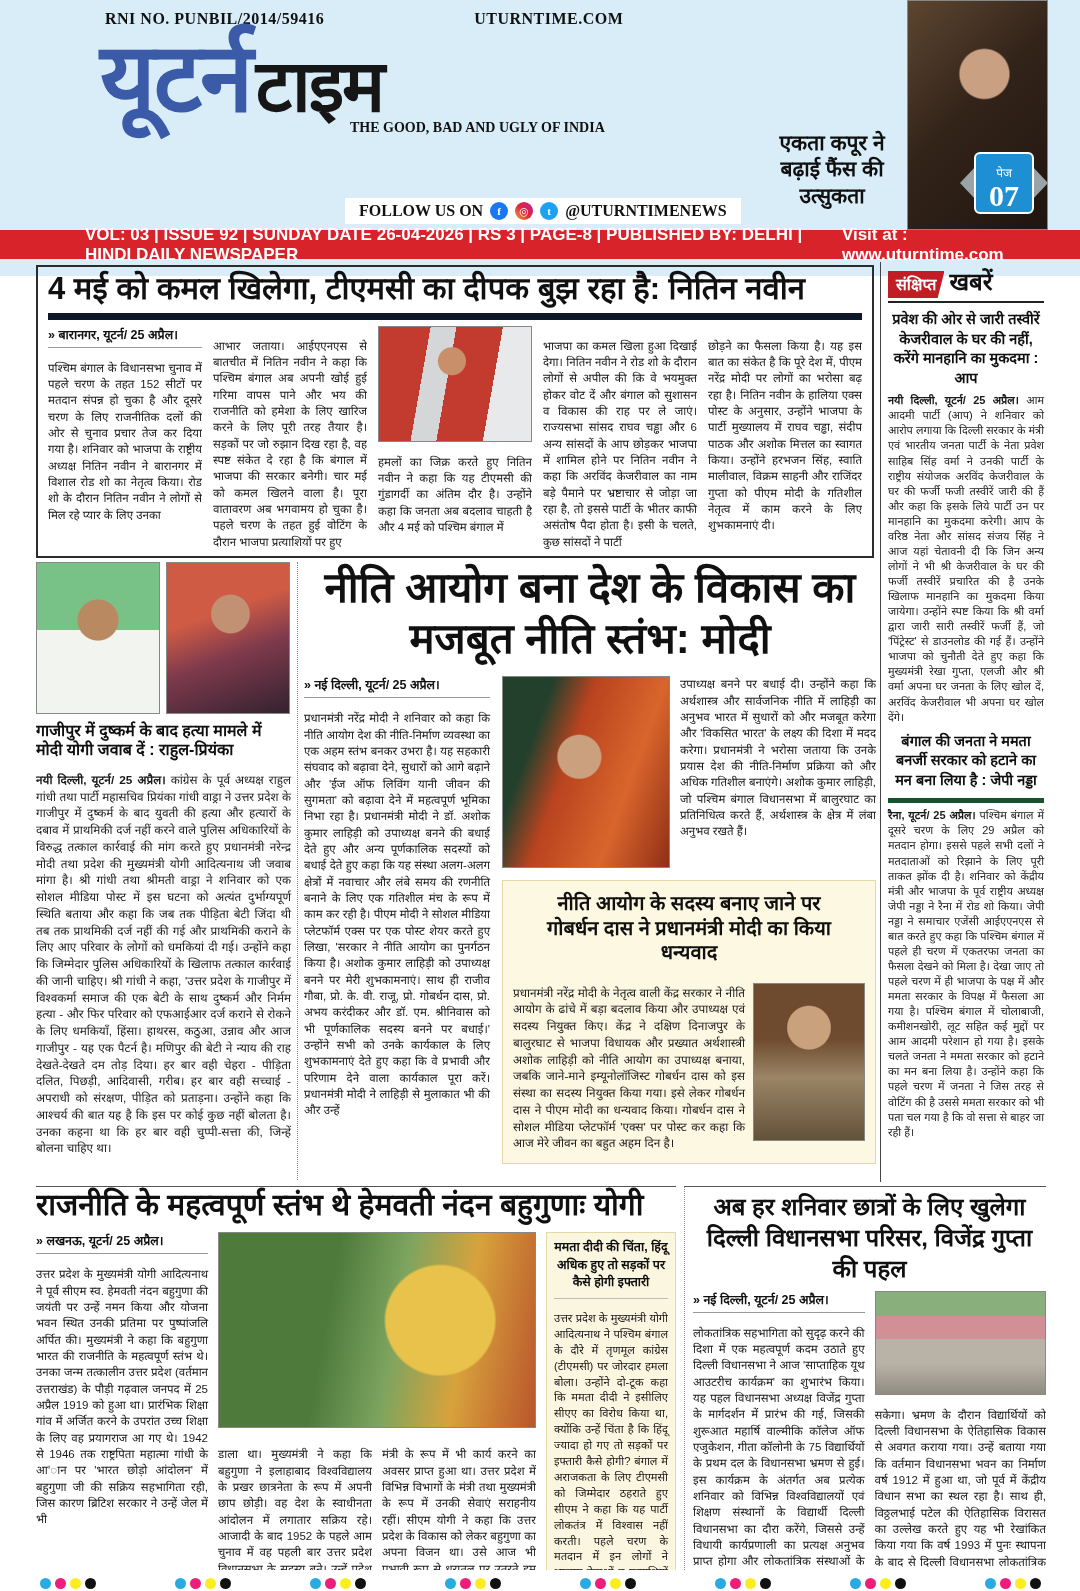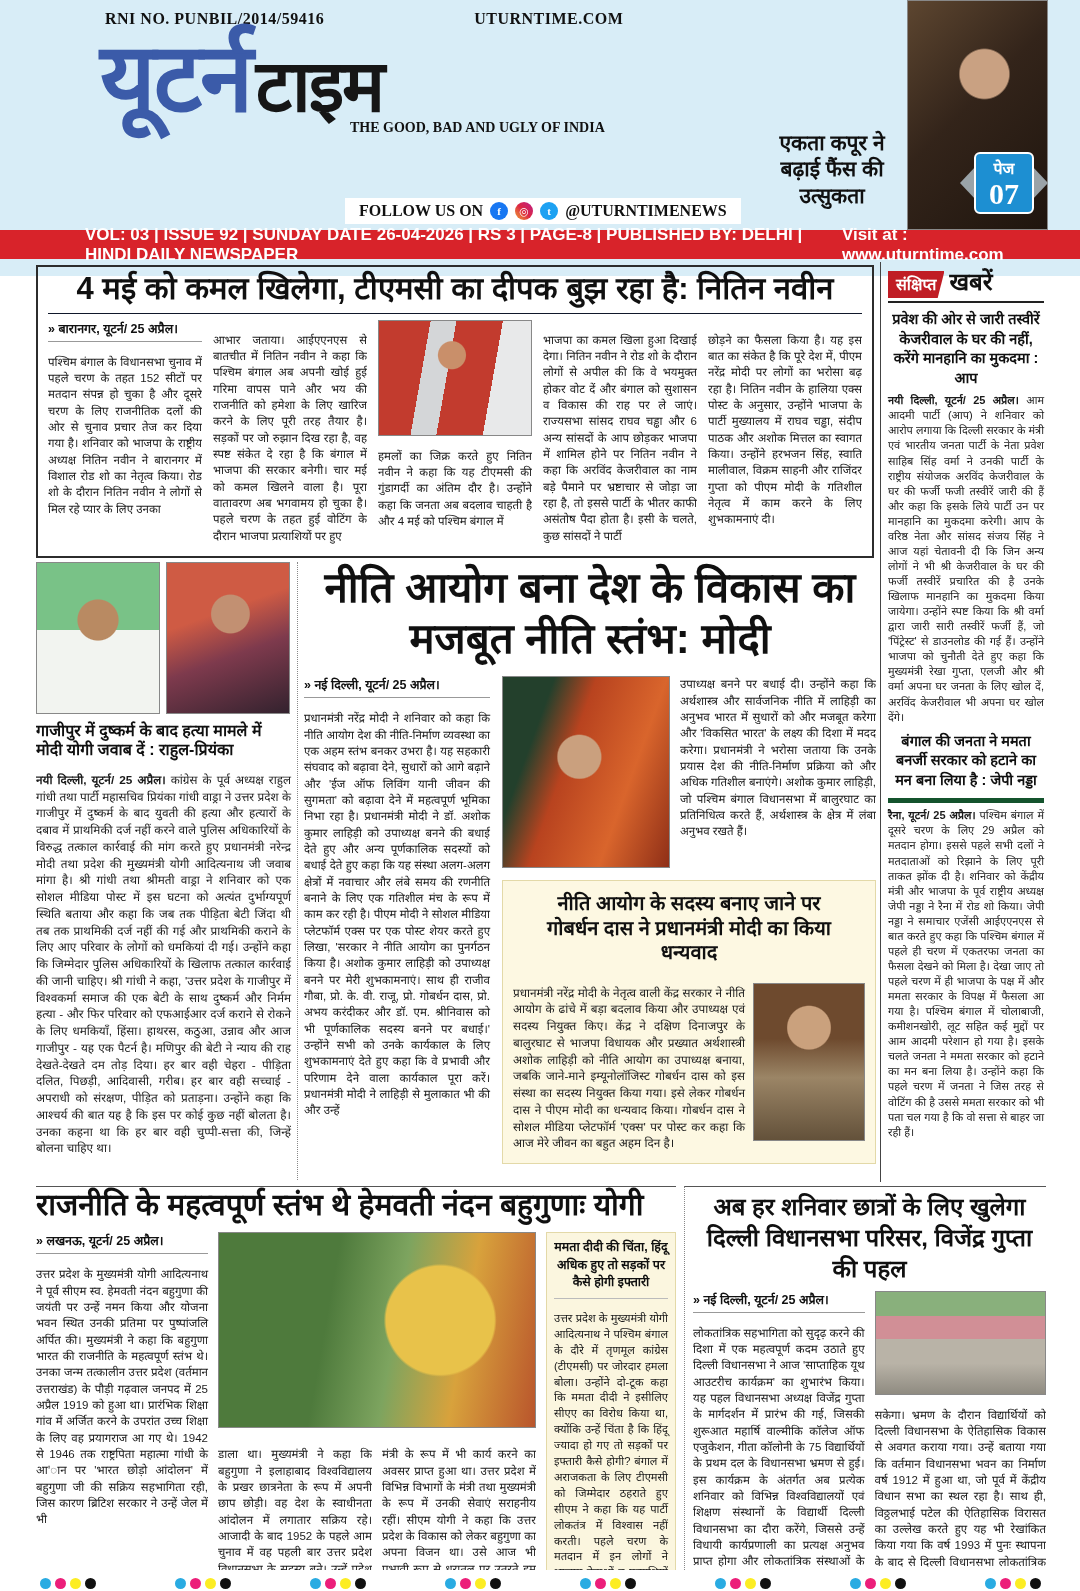--- a/index.html
+++ b/index.html
@@ -20,21 +20,21 @@
   .soc.fb { background:#1877f2; }
   .soc.ig { background:linear-gradient(45deg,#f09433,#e6683c 25%,#dc2743 50%,#cc2366 75%,#bc1888); }
   .soc.tw { background:#1da1f2; }
   .mast-promo-text { position:absolute; left:758px; top:130px; width:148px; text-align:center; font-weight:bold; font-size:21px; line-height:1.25; color:#101010; }
   .promo-photo { position:absolute; left:907px; top:0px; width:141px; height:230px; }
   .page-badge { position:absolute; left:962px; top:152px; width:84px; height:62px; }
   .page-badge .arrow-l, .page-badge .arrow-r { position:absolute; top:14px; width:0; height:0; border-top:17px solid transparent; border-bottom:17px solid transparent; }
   .page-badge .arrow-l { left:-2px; border-right:16px solid #9aa3a8; }
   .page-badge .arrow-r { right:-2px; border-left:16px solid #9aa3a8; }
   .page-badge .badge-core { position:absolute; left:12px; top:0; width:60px; height:62px; background:#1d8fd2; border-radius:6px; border:2px solid #fff; text-align:center; color:#fff; }
-  .badge-core .pg-label { display:block; font-size:16px; font-weight:bold; margin-top:3px; }
+  .badge-core .pg-label { display:block; font-size:12px; font-weight:normal; margin-top:10px; }
   .badge-core .pg-num { display:block; font-size:30px; font-weight:bold; line-height:1; font-family:"Liberation Serif","DejaVu Serif",serif; }
 
   
   .info-bar { position:absolute; left:0; top:230px; width:1080px; height:29px; background:#d8232a; color:#ffffff; display:flex; align-items:center; justify-content:space-between; padding:0 50px 0 85px; font-weight:bold; font-size:17px; }
 
   
   article, aside { position:absolute; overflow:hidden; }
   .headline { font-weight:bold; color:#101010; line-height:1.18; }
   .dateline { font-weight:bold; font-size:12.5px; color:#111; margin-bottom:4px; }
   .dateline::first-letter { color:#d8232a; }
@@ -48,21 +48,21 @@
   .ph-nitin { background:radial-gradient(circle at 48% 30%, #c98f6a 0 12%, transparent 13%), linear-gradient(100deg,#c23b2e 0 30%,#d4d6d8 30% 45%,#c23b2e 45% 72%,#e8e9ea 72%); }
   .ph-rahul { background:radial-gradient(circle at 50% 38%, #b98a62 0 18%, transparent 19%), linear-gradient(180deg,#79c287 0 45%,#f2f4f0 45%); }
   .ph-priyanka { background:radial-gradient(circle at 52% 34%, #c29072 0 16%, transparent 17%), linear-gradient(160deg,#cf5b44 0 35%,#7e3a4d 60%,#33222e 100%); }
   .ph-modi { background:radial-gradient(circle at 46% 42%, #caa07e 0 15%, transparent 16%), linear-gradient(110deg,#23402c 0 22%,#b8431f 40%,#d9652c 70%,#8f2f17 100%); }
   .ph-gobar { background:radial-gradient(circle at 50% 28%, #caa17d 0 17%, transparent 18%), linear-gradient(180deg,#6e4a2e 0 35%,#9b8566 60%,#63513a 100%); }
   .ph-yogi { background:radial-gradient(circle at 70% 45%, #e8c24a 0 22%, transparent 23%), linear-gradient(100deg,#4e7a3c 0 35%,#7da45f 55%,#d8a23c 75%,#b9552c 100%); }
   .ph-gate { background:linear-gradient(180deg,#89b07c 0 24%,#d18f96 24% 46%,#b9b3a7 46% 70%,#8f8b81 100%); }
 
   
   .art-nitin { left:36px; top:265px; width:838px; height:293px; border:2px solid #2c2c2c; padding:4px 10px; }
-  .art-nitin .headline { font-size:31px; text-align:center; border-bottom:1px solid #0f172a; padding-bottom:5px; }
+  .art-nitin .headline { font-size:31px; text-align:left; border-bottom:7px solid #0f172a; padding-bottom:5px; }
   .nitin-cols { display:flex; gap:11px; margin-top:6px; height:228px; }
   .nitin-col { flex:1 1 0; overflow:hidden; }
   .nitin-photo { width:100%; height:116px; margin-bottom:5px; }
 
   
   .briefs { left:880px; top:262px; width:166px; height:920px; border-left:1px solid #444; padding:2px 2px 2px 7px; }
   .briefs-head { display:flex; align-items:baseline; gap:5px; border-bottom:2px solid #222; padding-bottom:3px; }
   .briefs-head .red-tag { background:#c01d25; color:#fff; font-weight:bold; font-size:16px; padding:2px 8px 3px 8px; clip-path:polygon(0 0,100% 0,88% 100%,0 100%); }
   .briefs-head .black-word { font-weight:bold; font-size:24px; color:#111; }
   .brief-hl { font-weight:bold; font-size:14.5px; text-align:center; line-height:1.35; margin:7px 0 5px 0; color:#101010; }

